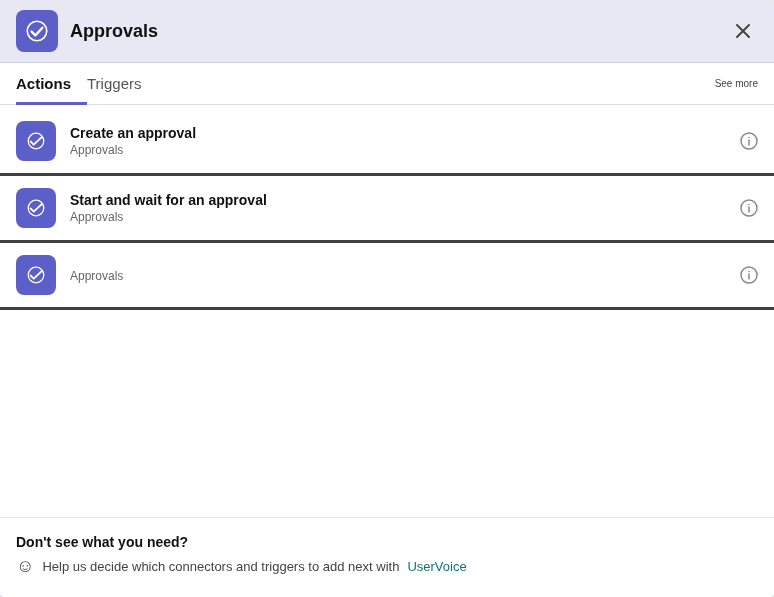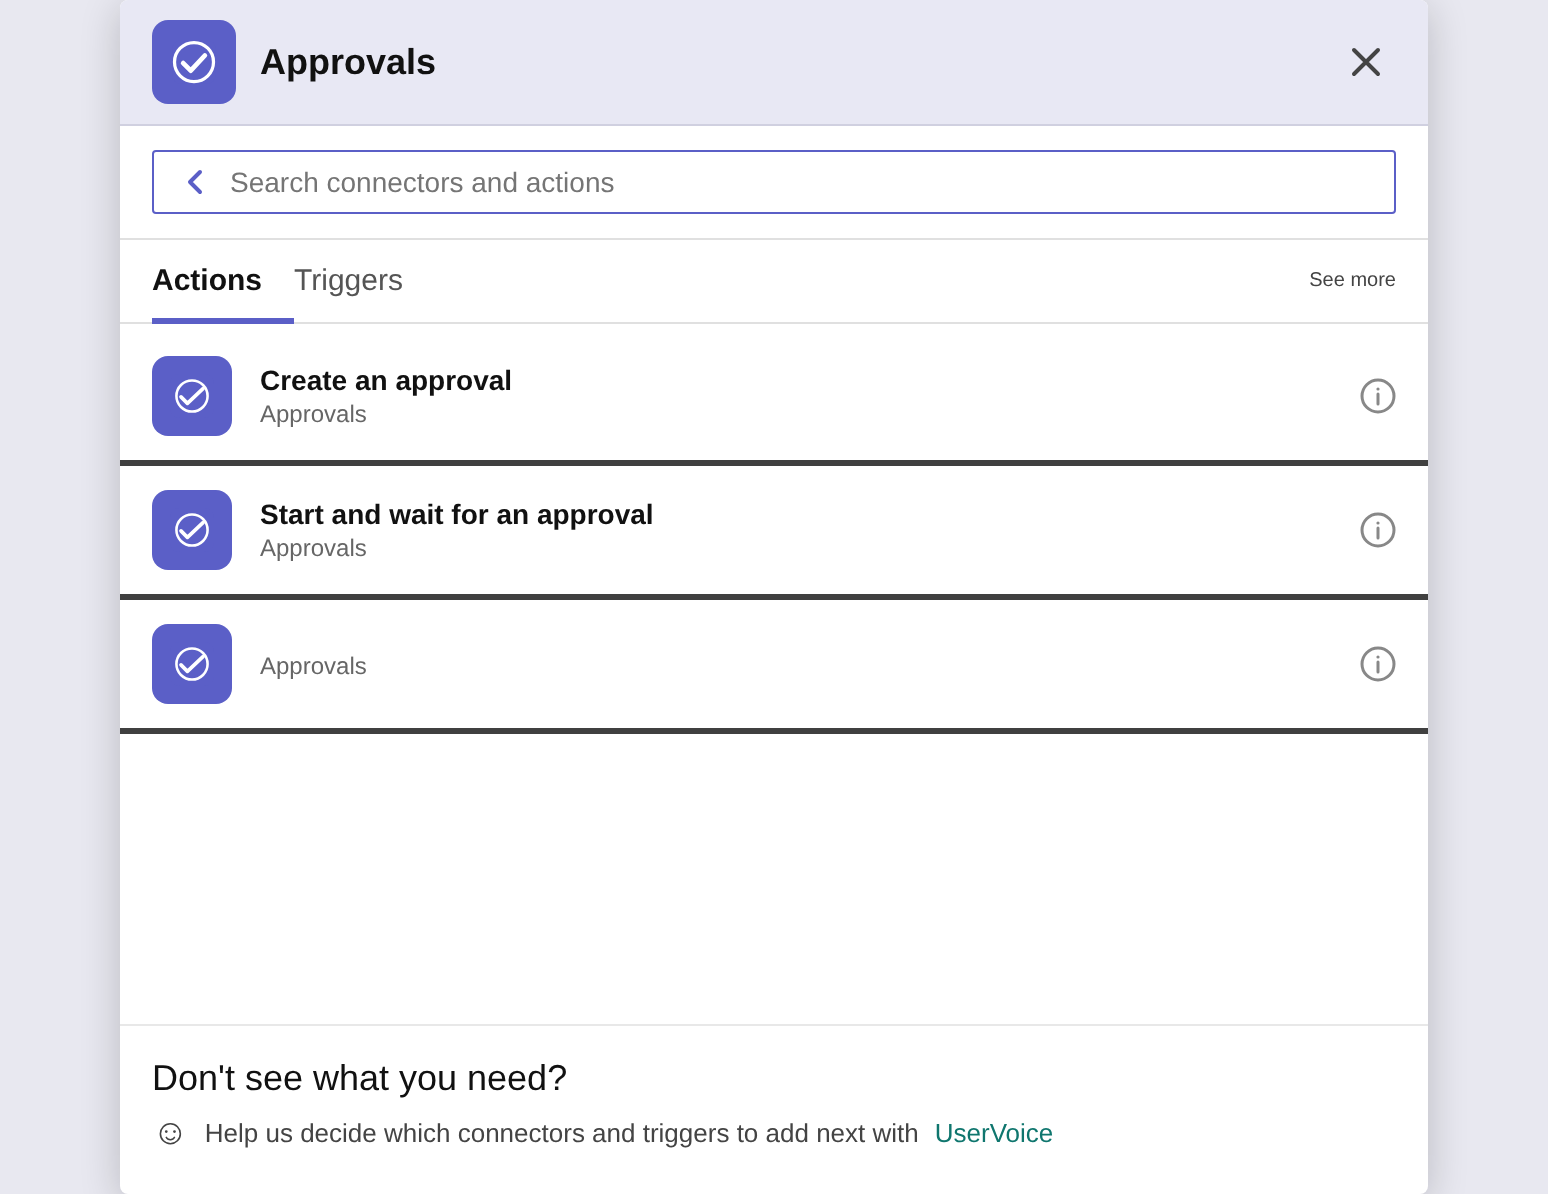--- a/index.html
+++ b/index.html
@@ -7,21 +7,21 @@
     body {
       background: #e8e8f0;
       display: flex;
       justify-content: center;
       align-items: center;
       min-height: 100vh;
       font-family: 'Segoe UI', Arial, sans-serif;
     }
 
     .modal {
-      width: 654px;
+      width: 774px;
       height: 597px;
       background: #ffffff;
       border-radius: 4px;
       box-shadow: 0 4px 20px rgba(0,0,0,0.2);
       display: flex;
       flex-direction: column;
       overflow: hidden;
     }
 
     
@@ -200,22 +200,22 @@
       align-items: center;
     }
 
     
     .footer-section {
       padding: 16px 16px 20px 16px;
       border-top: 1px solid #e8e8e8;
     }
 
     .footer-title {
-      font-size: 18px;
-      font-weight: 400;
+      font-size: 14px;
+      font-weight: 700;
       color: #111;
       margin-bottom: 6px;
     }
 
     .footer-text-row {
       display: flex;
       align-items: center;
       gap: 8px;
       font-size: 13px;
       color: #444;
@@ -245,30 +245,20 @@
       </svg>
     </div>
     <span class="modal-title">Approvals</span>
     <button class="close-btn">
       <svg width="16" height="16" viewBox="0 0 16 16" fill="none">
         <path d="M2 2L14 14M14 2L2 14" stroke="#444" stroke-width="2" stroke-linecap="round"></path>
       </svg>
     </button>
   </div>
 
-  <div class="search-bar">
-    <div class="search-inner">
-      <button class="search-back-btn">
-        <svg width="18" height="18" viewBox="0 0 18 18" fill="none">
-          <path d="M11 4L6 9L11 14" stroke="#5b5fc7" stroke-width="2" stroke-linecap="round" stroke-linejoin="round"></path>
-        </svg>
-      </button>
-      <input class="search-input" type="text" placeholder="Search connectors and actions" style="">
-    </div>
-  </div>
 
   <div class="tabs-row">
     <button class="tab active">Actions</button>
     <button class="tab">Triggers</button>
     <div class="tab-spacer"></div>
     <button class="see-more-btn">See more</button>
   </div>
 
   <div class="action-list">
 

